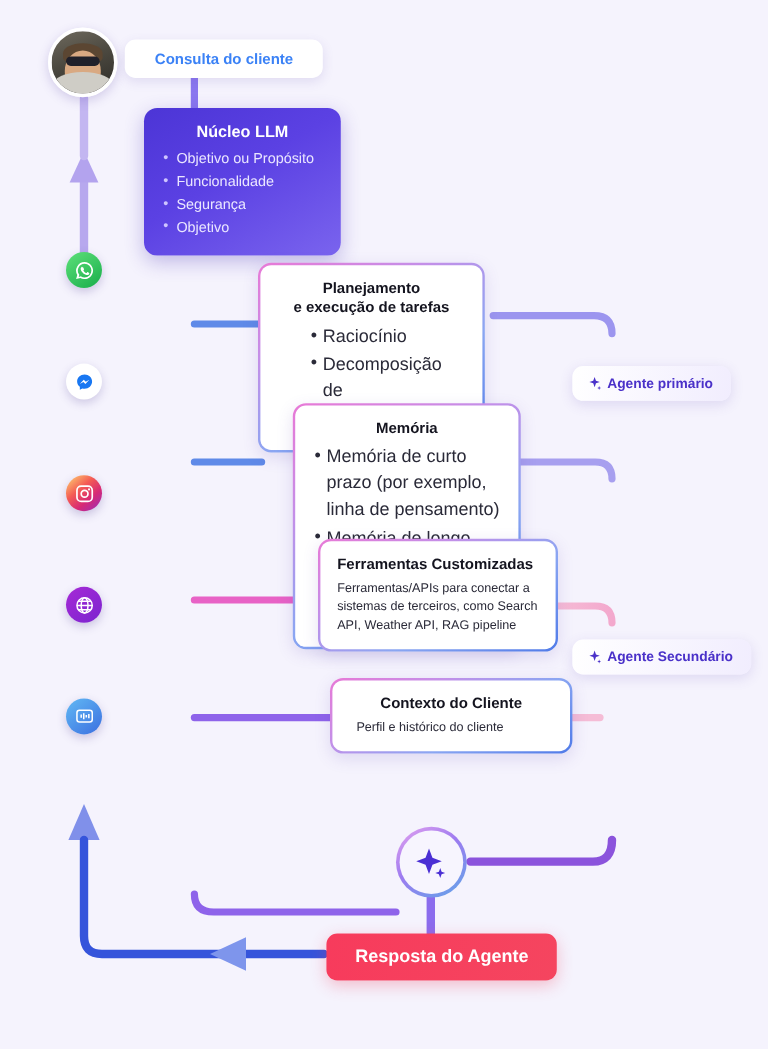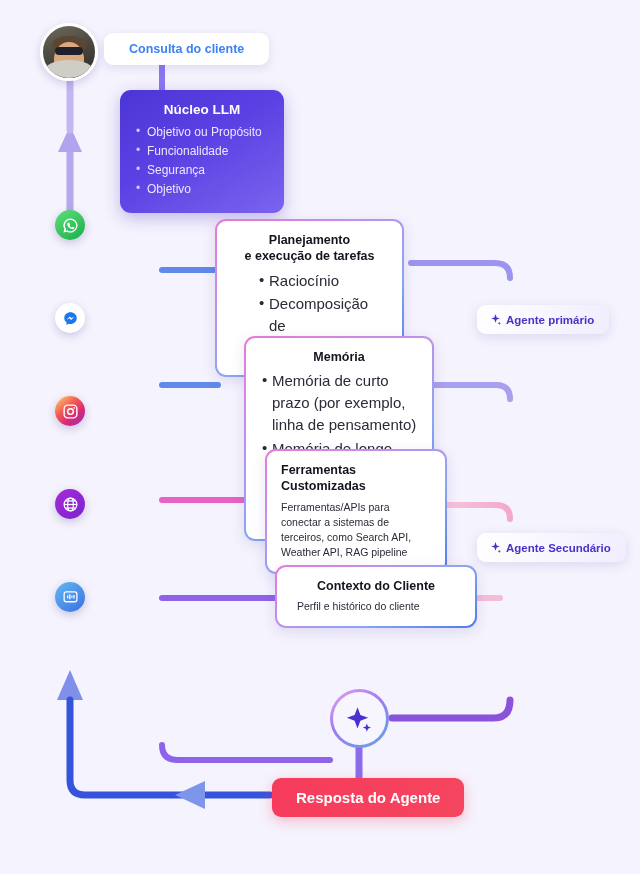--- a/index.html
+++ b/index.html
@@ -181,21 +181,21 @@
   }
   .card p {
     font-size: 10.5px;
     line-height: 1.45;
     color: #2a2a38;
   }
   .card ul.centered { padding-left: 26px; }
 
   #card-planning { left: 215px; top: 219px;  width: 189px; }
   #card-memory   { left: 230px; top: 336px;  width: 190px; margin-left: 14px; }
-  #card-tools    { left: 265px; top: 449px;  width: 182px; }
+  #card-tools    { left: 265px; top: 449px;  width: 200px; }
   #card-context  { left: 275px; top: 565px;  width: 202px; }
   #card-tools .card-inner h4   { text-align: left; }
   #card-context .card-inner h4 { text-align: center; }
   #card-context .card-inner p  { padding-left: 6px; }
 
   
   .badge {
     position: absolute;
     display: flex;
     align-items: center;

